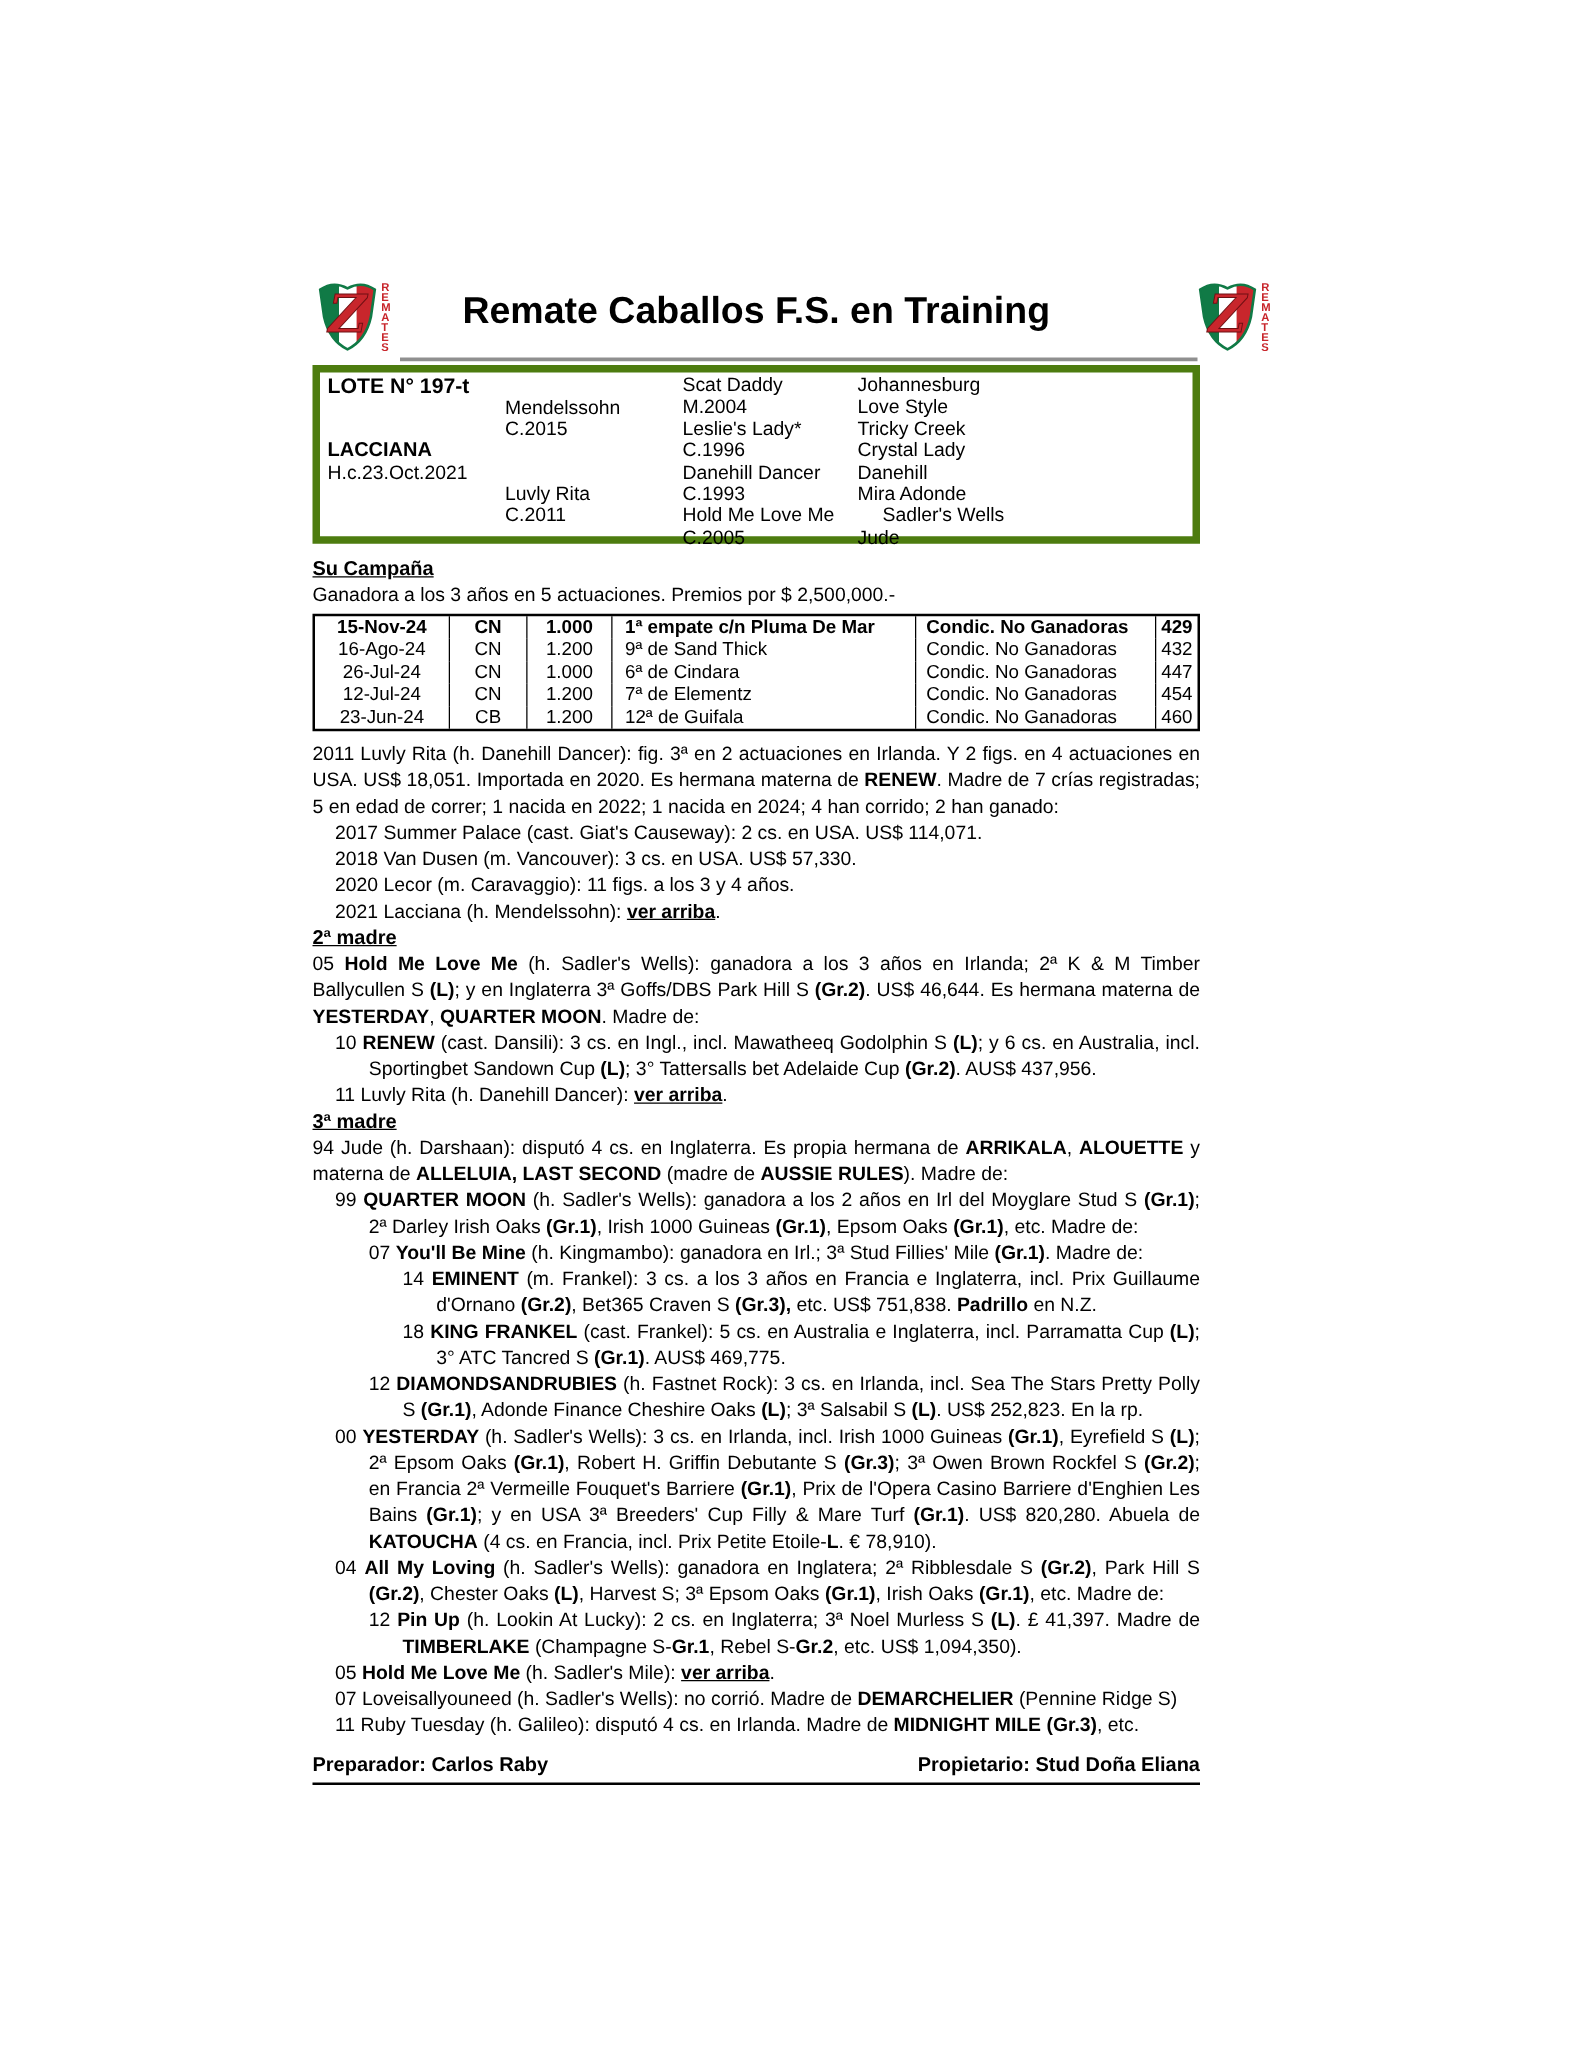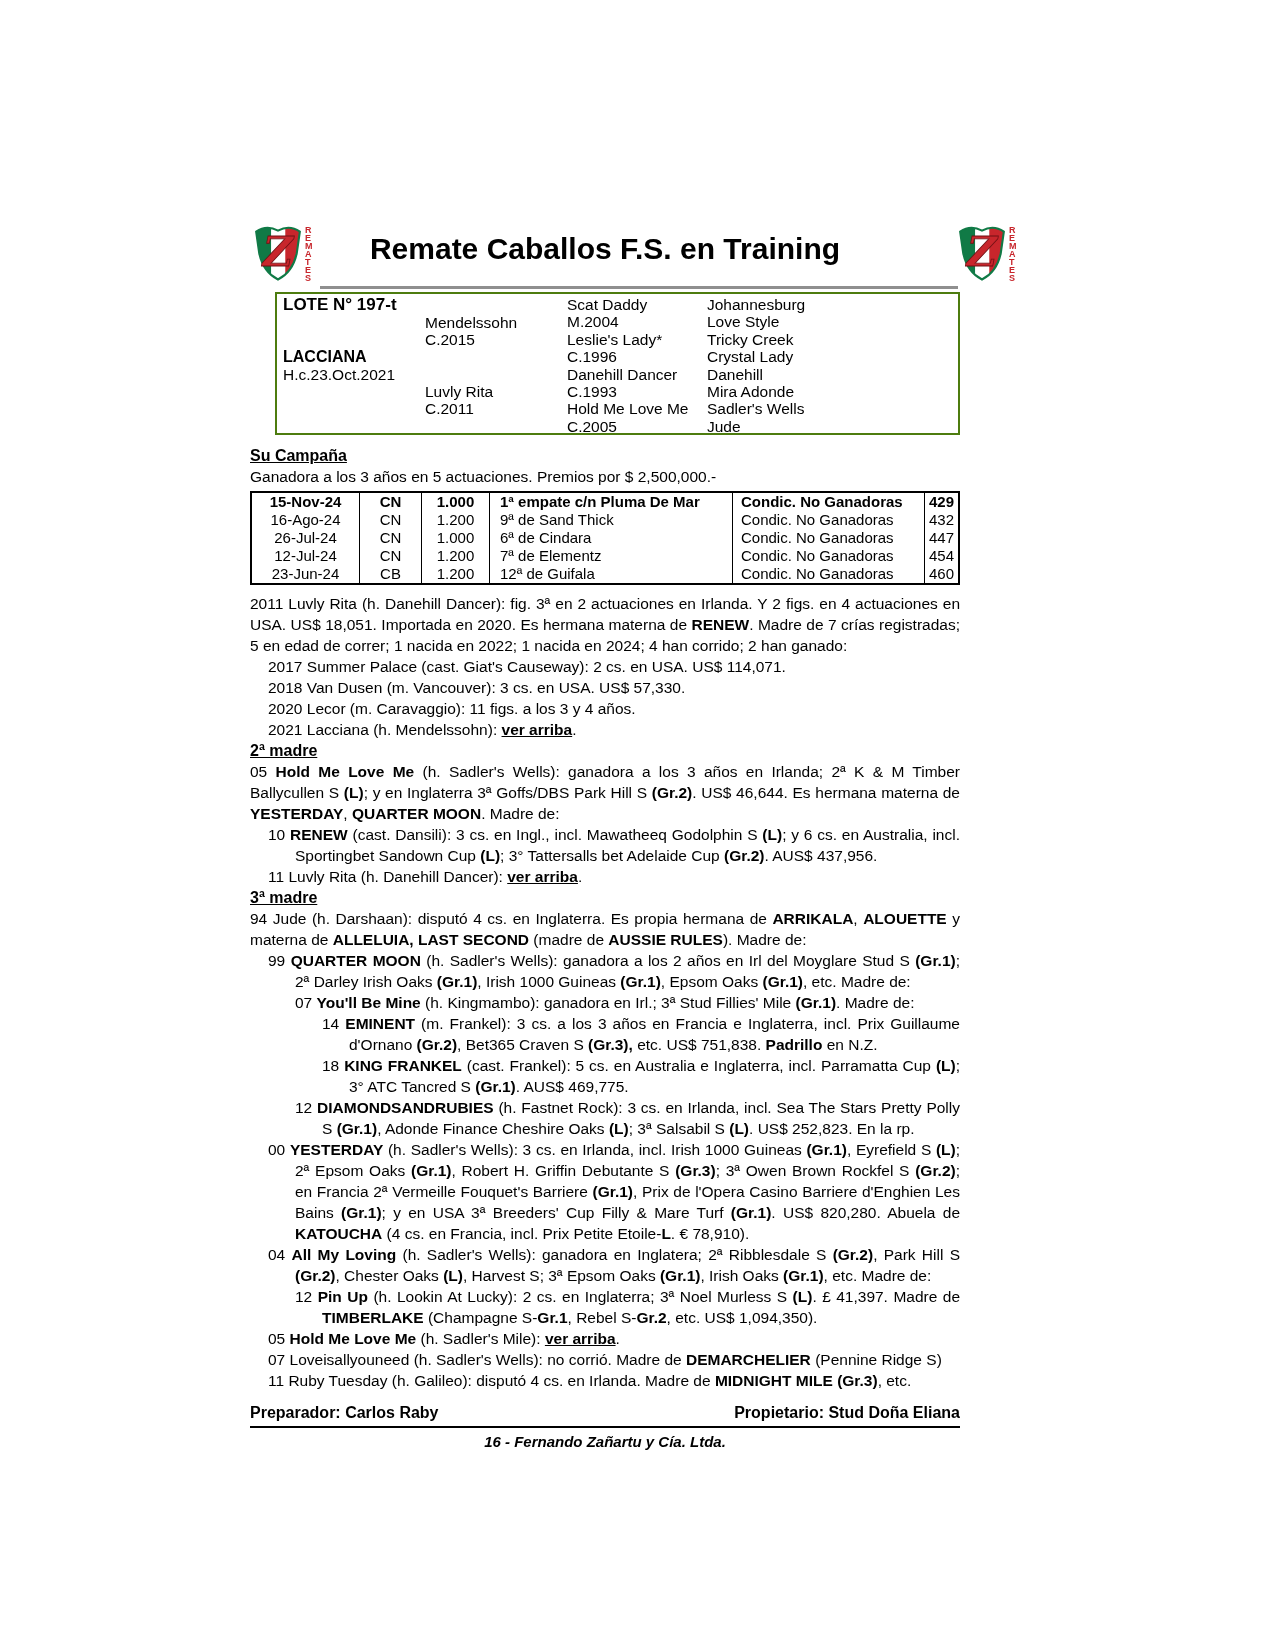--- a/index.html
+++ b/index.html
@@ -17,21 +17,21 @@
   .header{position:relative;height:72px;}
   .header-line{position:absolute;left:70px;width:638px;top:66px;height:3px;background:var(--header-line);}
   .title{ text-align:center;font-size:30px;font-weight:bold;padding-top:12px;letter-spacing:0px;}
   .logo{position:absolute;top:4px;display:flex;align-items:flex-start;}
   .logo-left{left:2px;}
   .logo-right{left:706px;}
   .logo svg{display:block;}
   .logo-letters{display:flex;flex-direction:column;color:var(--brand-red);font-size:9px;font-weight:bold;line-height:8px;margin-left:1px;margin-top:2px;}
 
   
-  .pedigree{position:relative;border:2px solid #4d7c0f;height:143px;font-size:15.5px;margin-top:0;margin-left:25px;}
+  .pedigree{position:relative;border:6px solid #4d7c0f;height:143px;font-size:15.5px;margin-top:0;}
   .ped-item{position:absolute;white-space:nowrap;line-height:17px;}
   .ped-lot{left:6px;top:2px;font-weight:bold;font-size:17px;}
   .ped-name{left:6px;top:54px;font-weight:bold;font-size:16px;}
   .ped-birth{left:6px;top:72px;}
   .ped-sire-name{left:148px;top:20px;}
   .ped-sire-year{left:148px;top:37px;}
   .ped-dam-name{left:148px;top:89px;}
   .ped-dam-year{left:148px;top:106px;}
 
   
@@ -139,21 +139,21 @@
           <div class="ped-item" style="left: 290px; top: 106.4px;">Hold Me Love Me</div>
           <div class="ped-item" style="left: 290px; top: 123.8px;">C.2005</div>
         </div>
       <div id="ped-col4">
           <div class="ped-item" style="left: 430px; top: 2px;">Johannesburg</div>
           <div class="ped-item" style="left: 430px; top: 19.4px;">Love Style</div>
           <div class="ped-item" style="left: 430px; top: 36.8px;">Tricky Creek</div>
           <div class="ped-item" style="left: 430px; top: 54.2px;">Crystal Lady</div>
           <div class="ped-item" style="left: 430px; top: 71.6px;">Danehill</div>
           <div class="ped-item" style="left: 430px; top: 89px;">Mira Adonde</div>
-          <div class="ped-item" style="left: 430px; top: 106.4px;">Sadler's Wells</div>
+          <div class="ped-item" style="left: 450px; top: 106.4px;">Sadler's Wells</div>
           <div class="ped-item" style="left: 430px; top: 123.8px;">Jude</div>
         </div>
     </div>
 
     <div class="sc-heading">Su Campaña</div>
     <div class="sc-summary">Ganadora a los 3 años en 5 actuaciones. Premios por $ 2,500,000.-</div>
     <div class="race-table" id="race-rows">
         <div class="race-row bold">
           <div class="rc rc-date">15-Nov-24</div>
           <div class="rc rc-track">CN</div>
@@ -219,16 +219,15 @@
         <div class="entry lvl1"><span>05 </span><span class="b">Hold Me Love Me</span><span> (h. Sadler's Mile): </span><span class="bu">ver arriba</span><span>.</span></div>
         <div class="entry lvl1"><span>07 Loveisallyouneed (h. Sadler's Wells): no corrió. Madre de </span><span class="b">DEMARCHELIER</span><span> (Pennine Ridge S)</span></div>
         <div class="entry lvl1"><span>11 Ruby Tuesday (h. Galileo): disputó 4 cs. en Irlanda. Madre de </span><span class="b">MIDNIGHT MILE (Gr.3)</span><span>, etc.</span></div>
       </div>
 
     <div class="footer-row">
       <span>Preparador: Carlos Raby</span>
       <span>Propietario: Stud Doña Eliana</span>
     </div>
     <div class="footer-rule"></div>
-    <div class="footer-page">16 - Fernando Zañartu y Cía. Ltda.</div>
 
   </div>
 </div>
 
 </body></html>

